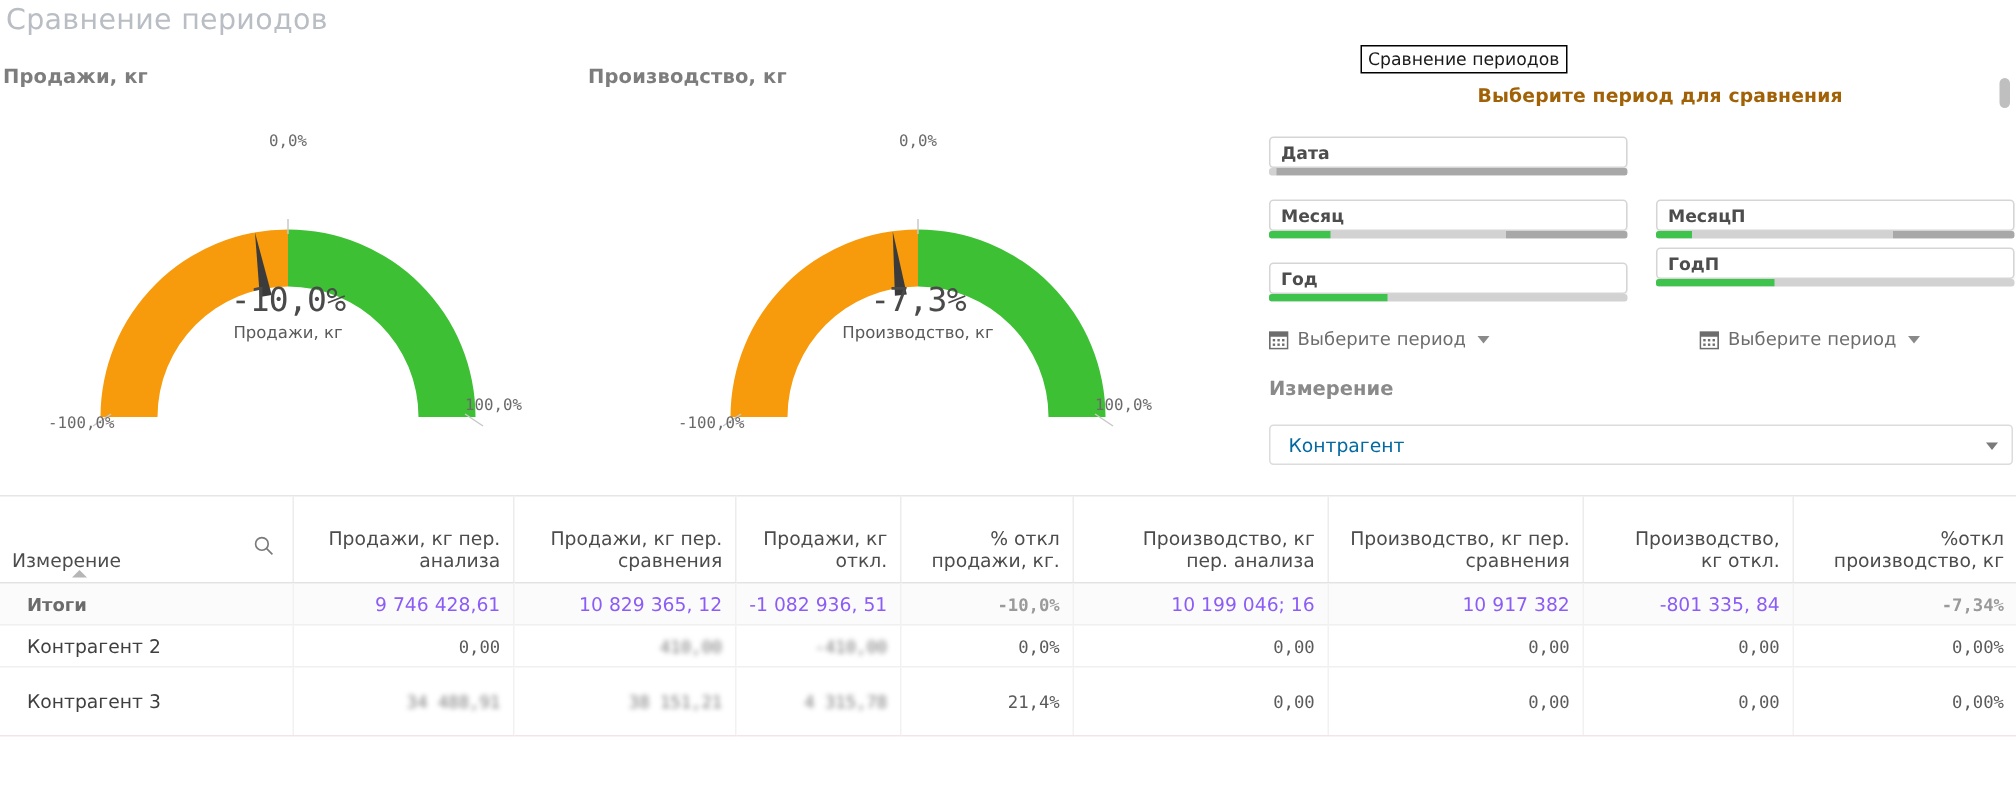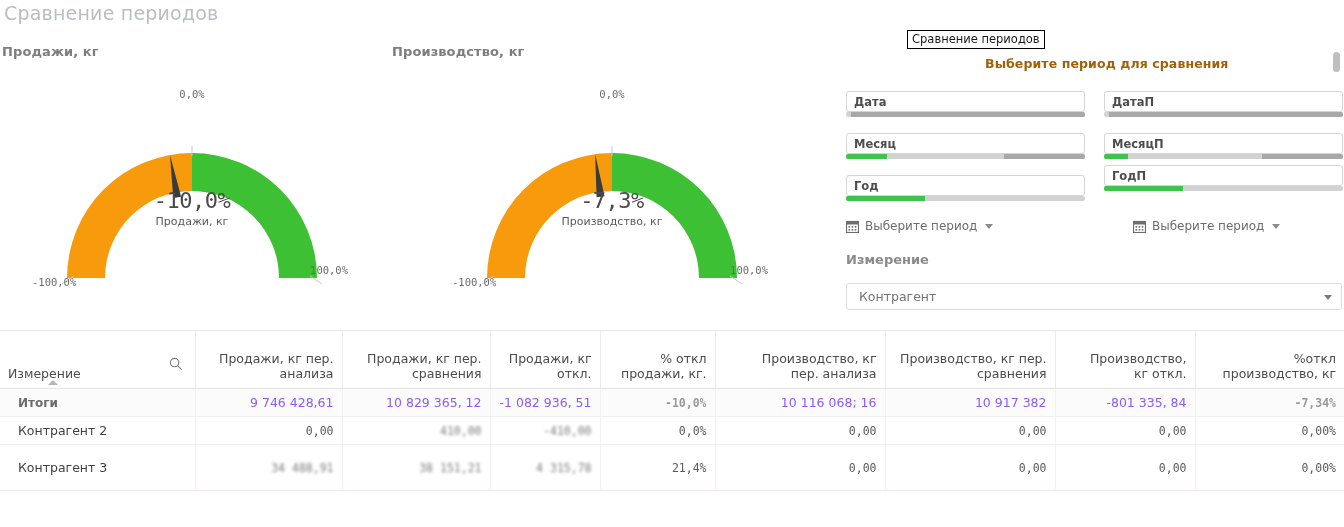--- a/index.html
+++ b/index.html
@@ -99,21 +99,21 @@
   }
 
   .meas-label {
     position: absolute; left: 846px; top: 252px;
     font-size: 13px; font-weight: bold; color: #8a8a8a;
   }
   .meas-select {
     position: absolute; left: 846px; top: 283px;
     width: 496px; height: 27px;
     border: 1px solid #dcdcdc; border-radius: 3px; background: #fff;
-    font-size: 12.5px; color: #737373;
+    font-size: 12.5px; color: #0369a1;
     padding: 5px 0 0 12px;
   }
   .meas-select .sel-caret {
     position: absolute; right: 9px; top: 11px;
     width: 0; height: 0; border-left: 4px solid transparent;
     border-right: 4px solid transparent; border-top: 5px solid #7a7a7a;
   }
 
   .scroll-thumb {
     position: absolute; right: 4px; top: 52px;
@@ -213,26 +213,20 @@
   <div class="tooltip-box">Сравнение периодов</div>
   <div class="panel-heading">Выберите период для сравнения</div>
 
   <div class="filt" style="left:846px; top:91px;">
     <div class="box">Дата</div>
     <div class="bar">
       <i class="dark" style="left:2%; width:98%;"></i>
     </div>
   </div>
 
-  <div class="filt" style="left:1104px; top:91px;">
-    <div class="box">ДатаП</div>
-    <div class="bar">
-      <i class="dark" style="left:2%; width:98%;"></i>
-    </div>
-  </div>
 
   <div class="filt" style="left:846px; top:133px;">
     <div class="box">Месяц</div>
     <div class="bar">
       <i class="sel" style="width:17%;"></i>
       <i class="dark" style="left:66%; width:34%;"></i>
     </div>
   </div>
 
   <div class="filt" style="left:1104px; top:133px;">
@@ -358,21 +352,21 @@
           </th>
         </tr>
       </thead>
       <tbody>
         <tr class="totals">
           <td>Итоги</td>
           <td class="num">9 746 428,61</td>
           <td class="num">10 829 365, 12</td>
           <td class="num">-1 082 936, 51</td>
           <td class="pct">-10,0%</td>
-          <td class="num">10 116 068; 16</td>
+          <td class="num">10 199 046; 16</td>
           <td class="num">10 917 382</td>
           <td class="num">-801 335, 84</td>
           <td class="pct">-7,34%</td>
         </tr>
 
 
         <tr>
           <td>Контрагент 2</td>
           <td class="mono">0,00</td>
           <td class="mono blur">410,00</td>

